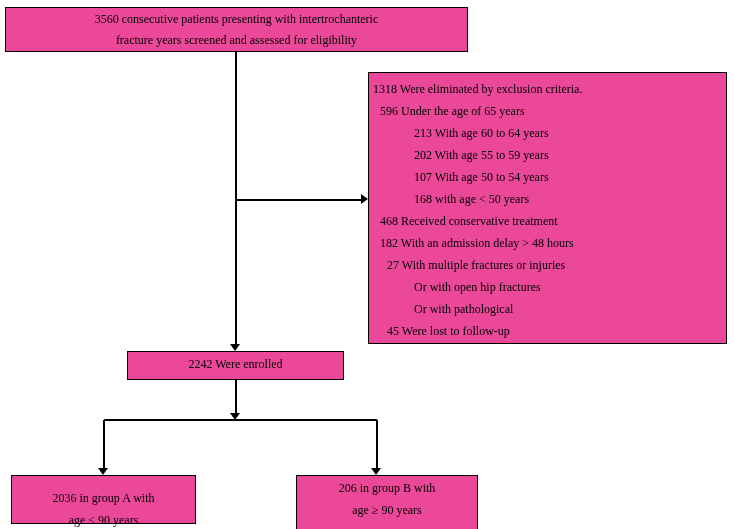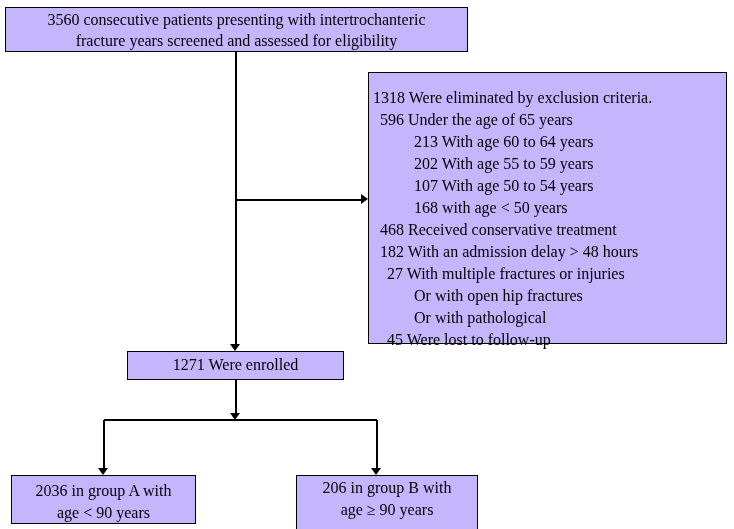--- a/index.html
+++ b/index.html
@@ -13,49 +13,49 @@
     height: 529px;
     background: #ffffff;
     font-family: "Liberation Serif", "DejaVu Serif", serif;
     color: #000000;
     overflow: hidden;
   }
   .fbox {
     position: absolute;
     border: 1.5px solid #000000;
     box-sizing: border-box;
-    background: #c4b5fd;
-    font-size: 16px;
+    background: #ec4899;
+    font-size: 12px;
   }
   .centered { text-align: center; }
   .boxline { white-space: nowrap; }
 
   
   #box-screened {
     left: 5px; top: 7px; width: 463px; height: 45px;
     padding-top: 1px; line-height: 21px;
   }
   
   #box-exclusion {
     left: 368px; top: 72px; width: 359px; height: 272px;
-    padding-top: 14px; line-height: 22px;
+    padding-top: 5px; line-height: 22px;
   }
   .ind0 { padding-left: 4px; }
   .ind1 { padding-left: 11px; }
   .ind2 { padding-left: 18px; }
   .ind3 { padding-left: 45px; }
   
   #box-enrolled {
     left: 127px; top: 351px; width: 217px; height: 29px;
     line-height: 25px;
   }
   
   #box-group-a {
     left: 11px; top: 475px; width: 185px; height: 49px;
-    padding-top: 4px; line-height: 22px;
+    padding-top: 11px; line-height: 22px;
   }
   #box-group-b {
     left: 296px; top: 475px; width: 182px; height: 62px;
     padding-top: 1px; line-height: 22px;
   }
 
   
   .vline, .hline {
     position: absolute;
     background: #000000;
@@ -112,21 +112,21 @@
     <div class="boxline ind3">168 with age &lt; 50 years</div>
     <div class="boxline ind1">468 Received conservative treatment</div>
     <div class="boxline ind1">182 With an admission delay &gt; 48 hours</div>
     <div class="boxline ind2">27 With multiple fractures or injuries</div>
     <div class="boxline ind3">Or with open hip fractures</div>
     <div class="boxline ind3">Or with pathological</div>
     <div class="boxline ind2">45 Were lost to follow-up</div>
   </div>
 
   <div class="fbox centered" id="box-enrolled">
-    <div class="boxline">1271 Were enrolled</div>
+    <div class="boxline">2242 Were enrolled</div>
   </div>
 
   <div class="vline" id="line-v-enrolled"></div>
   <div class="arr arr-down" id="arr-split"></div>
   <div class="hline" id="line-h-split"></div>
   <div class="vline" id="line-v-group-a"></div>
   <div class="arr arr-down" id="arr-group-a"></div>
   <div class="vline" id="line-v-group-b"></div>
   <div class="arr arr-down" id="arr-group-b"></div>
 

